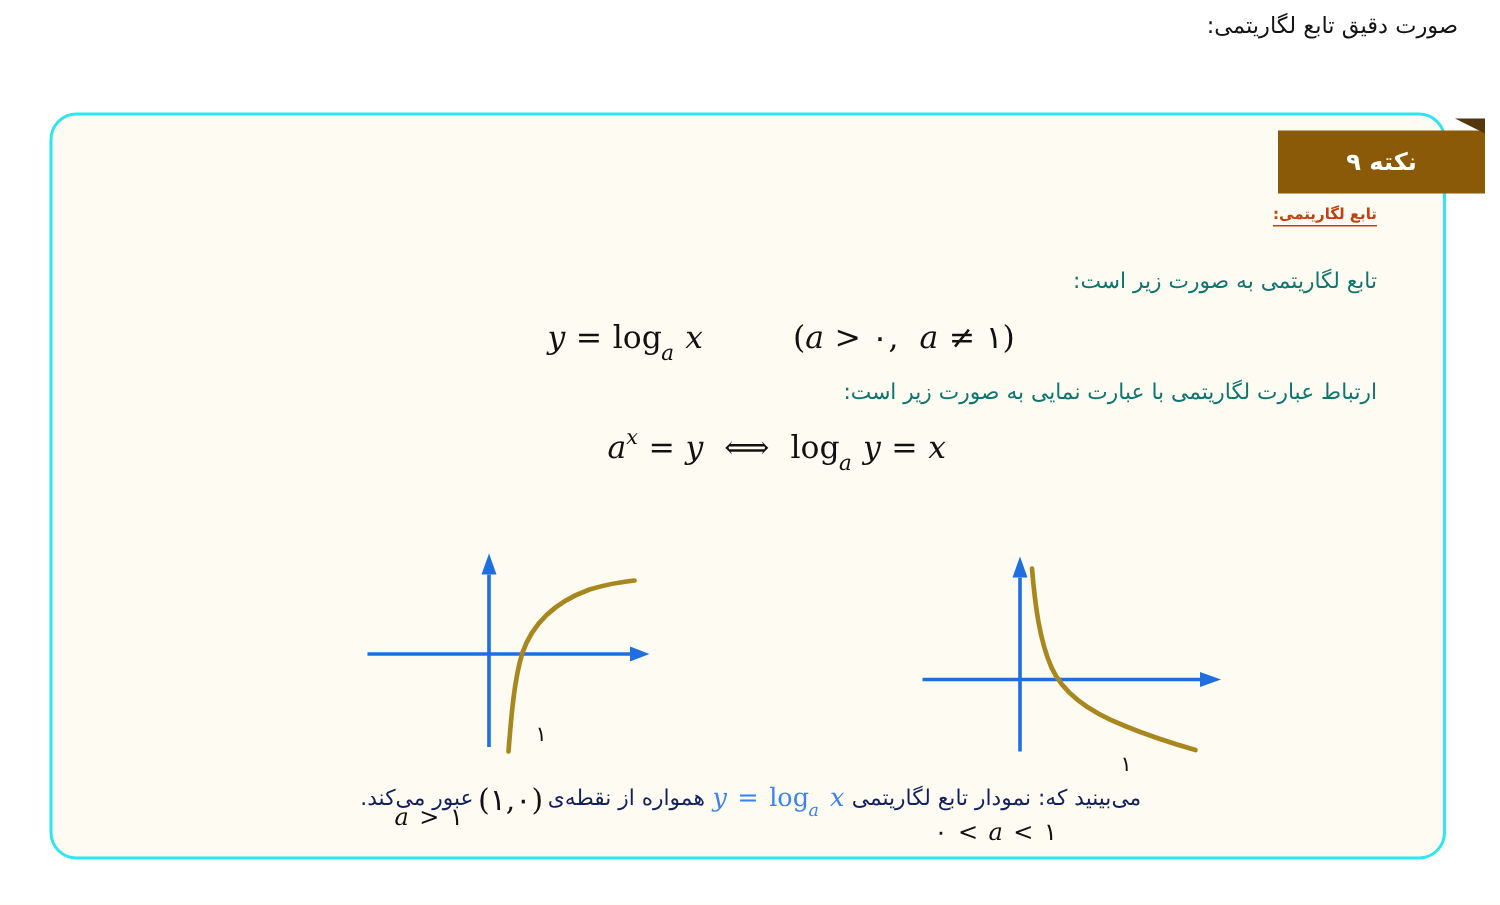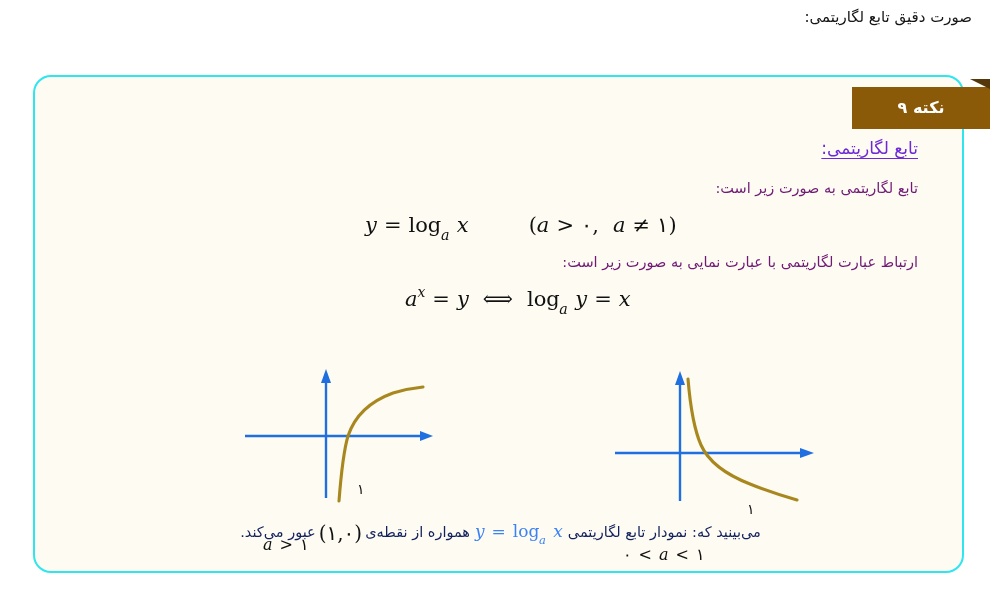--- a/index.html
+++ b/index.html
@@ -85,32 +85,32 @@
     left: 0;
     top: 0;
     width: 931px;
     height: 498px;
   }
 
   .heading {
     position: absolute;
     top: 61px;
     right: 48px;
-    font-size: 17px;
-    font-weight: normal;
-    color: #6d28d9;
+    font-size: 10px;
+    font-weight: bold;
+    color: #c2410c;
     text-decoration: underline;
     text-underline-offset: 4px;
     direction: rtl;
   }
 
   .body-line {
     position: absolute;
     font-size: 14.5px;
-    color: #701a75;
+    color: #0f766e;
     direction: rtl;
     text-align: right;
   }
   .line-1 { top: 103px; right: 48px; }
   .line-2 { top: 177px; right: 48px; }
   .line-3 { top: 248px; right: 48px; }
 
   
   .formula-row {
     position: absolute;

